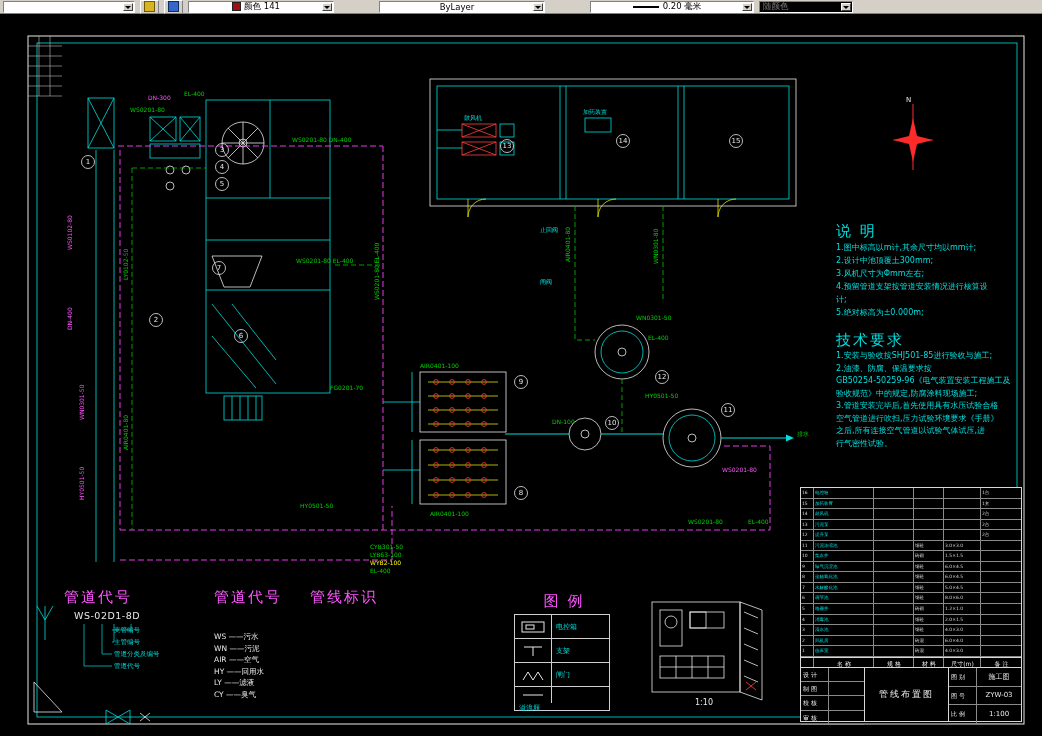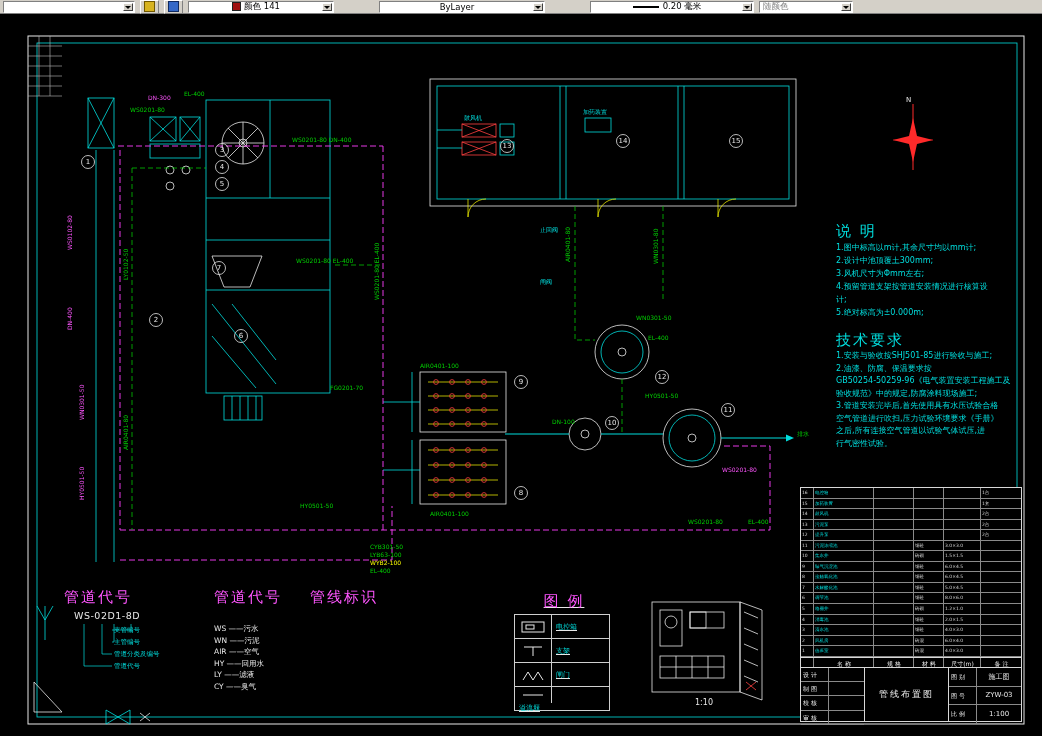--- a/index.html
+++ b/index.html
@@ -1,21 +1,21 @@
 <!DOCTYPE html>
 <html><head>
 <meta charset="utf-8">
 <style>
   html,body{margin:0;padding:0;background:#000;}
   #root{position:relative;width:1042px;height:736px;overflow:hidden;background:#000;font-family:"DejaVu Sans",sans-serif;}
   
   .toolbar{position:absolute;top:0;left:0;width:1042px;height:14px;background:#d4d0c8;border-bottom:1px solid #808080;display:flex;align-items:center;gap:5px;padding:1px 3px;box-sizing:border-box;z-index:5;}
   .combo{height:12px;background:#fff;border:1px solid;border-color:#808080 #fff #fff #808080;display:flex;align-items:center;font-size:8.5px;color:#000;position:relative;padding:0 13px 0 3px;box-sizing:border-box;white-space:nowrap;}
   .combo.center{justify-content:center;margin-left:40px;}
-  .combo.disabled{background:#ffffff;color:#7d7d7d;}
+  .combo.disabled{background:#000000;color:#7d7d7d;}
   .caret{position:absolute;right:1px;top:1px;width:10px;height:8px;background:#d4d0c8;border:1px solid;border-color:#fff #404040 #404040 #fff;box-sizing:border-box;}
   .caret:after{content:"";position:absolute;left:1px;top:2px;border:3px solid transparent;border-top-color:#000;}
   .swatch{width:7px;height:7px;background:#a01010;border:1px solid #202020;margin-right:3px;flex:none;}
   .lw{width:26px;height:2px;background:#000;margin-right:4px;flex:none;}
   .tbtn{width:17px;height:12px;background:#d4d0c8;border:1px solid;border-color:#fff #808080 #808080 #fff;display:flex;align-items:center;justify-content:center;flex:none;}
   .ic{width:9px;height:9px;}
   .ic1{background:#d8b420;border:1px solid #705800;}
   .ic2{background:#3468c8;border:1px solid #102a60;}
   .w130{width:132px;}.w145{width:146px;justify-content:center;}.w165{width:166px;}.w160{width:164px;}.w95{width:94px;}
   
@@ -367,36 +367,36 @@
     <div id="callouts">
         <div class="callout" style="top: 38px; left: 50px;">支管编号</div>
         <div class="callout" style="top: 50px; left: 50px;">主管编号</div>
         <div class="callout" style="top: 62px; left: 50px;">管道分类及编号</div>
         <div class="callout" style="top: 74px; left: 50px;">管道代号</div>
       </div>
   </div>
 
   <div class="ov" style="left:214px;top:588px;width:92px;">
     <div class="ttl m">管道代号</div>
-    <div id="pipecodes" style="margin-top:16px;">
+    <div id="pipecodes" style="margin-top:24px;">
         <div class="pcrow">WS ——污水</div>
         <div class="pcrow">WN ——污泥</div>
         <div class="pcrow">AIR ——空气</div>
         <div class="pcrow">HY ——回用水</div>
         <div class="pcrow">LY ——滤液</div>
         <div class="pcrow">CY ——臭气</div>
       </div>
   </div>
 
   <div class="ov" style="left:310px;top:588px;width:112px;">
     <div class="ttl m">管线标识</div>
   </div>
 
 
-  <div class="ov" style="left:514px;top:592px;width:100px;text-decoration:underline;">
+  <div class="ov" style="left:514px;top:592px;width:100px;">
     <div class="ttl m center">图 例</div>
     <div class="symbox">
       <div class="symrow">
         <div class="symcell">
           <svg width="30" height="16">
               <rect x="4" y="3" width="22" height="10" class="ss"></rect>
               <rect x="8" y="6" width="8" height="4" class="ss"></rect>
             </svg>
         </div>
         <div class="symlab">电控箱</div>

